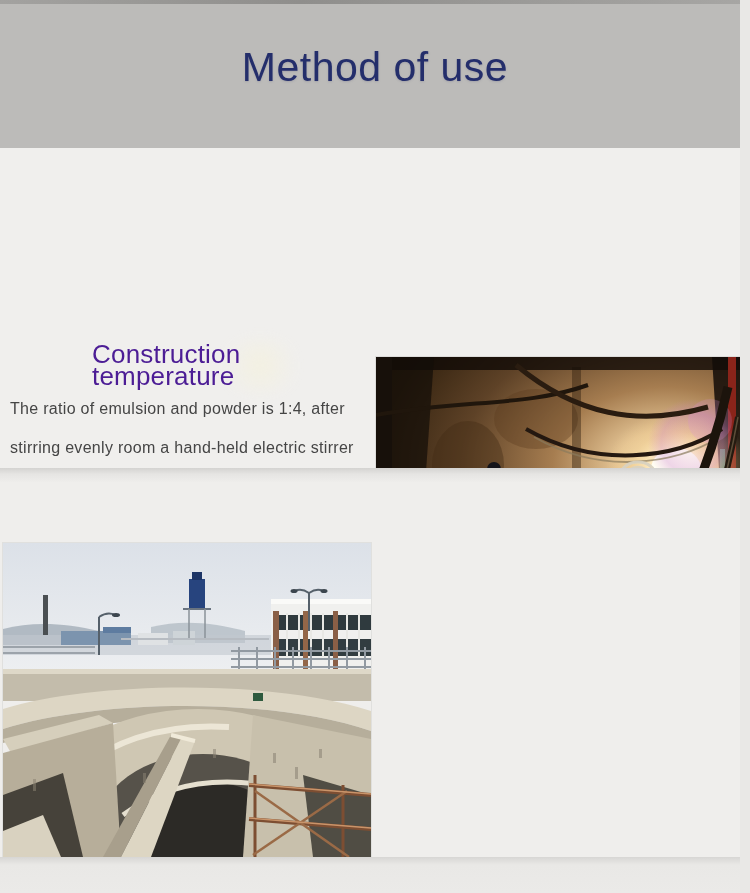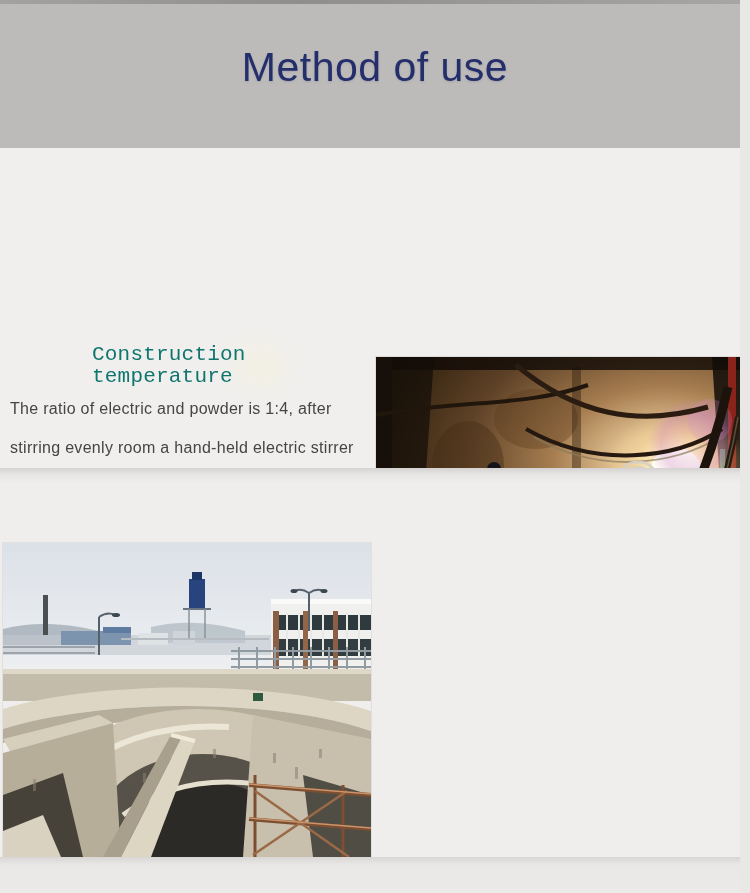--- a/index.html
+++ b/index.html
@@ -9,21 +9,21 @@
   
   .header{position:absolute;left:0;top:0;width:750px;height:148px;background:#bcbbb9;}
   .header-topstrip{position:absolute;left:0;top:0;width:750px;height:4px;
         background:linear-gradient(90deg,#a3a2a0,#8f8e8c 40%,#a7a6a4);}
   .page-title{position:absolute;left:0;top:44px;width:750px;text-align:center;
         font-size:41px;font-weight:400;color:#242e6b;letter-spacing:0.5px;
         text-shadow:0 1px 2px rgba(120,120,140,0.35);}
 
   
   .section1{position:absolute;left:0;top:148px;width:750px;height:322px;background:#f0efed;}
-  .sec-heading{position:absolute;font-size:21px;line-height:21.5px;color:#0f766e;letter-spacing:0.2px;font-family:Liberation Mono, monospace;}
+  .sec-heading{position:absolute;font-size:26px;line-height:21.5px;color:#4c1d95;letter-spacing:0.2px;}
   .h-prep{left:92px;top:196px;}
   .smudge{position:absolute;border-radius:50%;filter:blur(6px);opacity:0.55;
         background:radial-gradient(circle,#f6f2d8 0%,rgba(246,242,216,0) 70%);}
   .smudge-prep{left:215px;top:190px;width:90px;height:55px;}
   .para{position:absolute;color:#454545;}
   .p1{left:10px;top:241px;font-size:16px;line-height:39px;letter-spacing:0.3px;}
   .p2{left:10px;top:338px;font-size:16px;line-height:40px;letter-spacing:0.3px;}
   .photo1{position:absolute;left:376px;top:209px;width:371px;height:258px;overflow:hidden;
         box-shadow:0 0 0 1px rgba(0,0,0,0.08);}
   .photo1 svg,.photo2 svg{display:block;width:100%;height:100%;}
@@ -51,21 +51,21 @@
     <div class="page-title">Method of use</div>
   </div>
 
   <div class="section1">
     <div class="smudge smudge-prep"></div>
     <div class="sec-heading h-prep">
       <div>Construction</div>
       <div>temperature</div>
     </div>
     <div class="para p1">
-      <div>The ratio of electric and powder is 1:4, after</div>
+      <div>The ratio of emulsion and powder is 1:4, after</div>
       <div>stirring evenly room a hand-held electric stirrer</div>
     </div>
     <div class="para p2">
       <div>Let stand for 1 minute and stir well again. The</div>
       <div>configured waterproof mortar should be used</div>
       <div>up within 40 minutes at room temperature.</div>
     </div>
 
     <div class="photo1">
       <svg viewBox="0 0 371 258" preserveAspectRatio="none">

